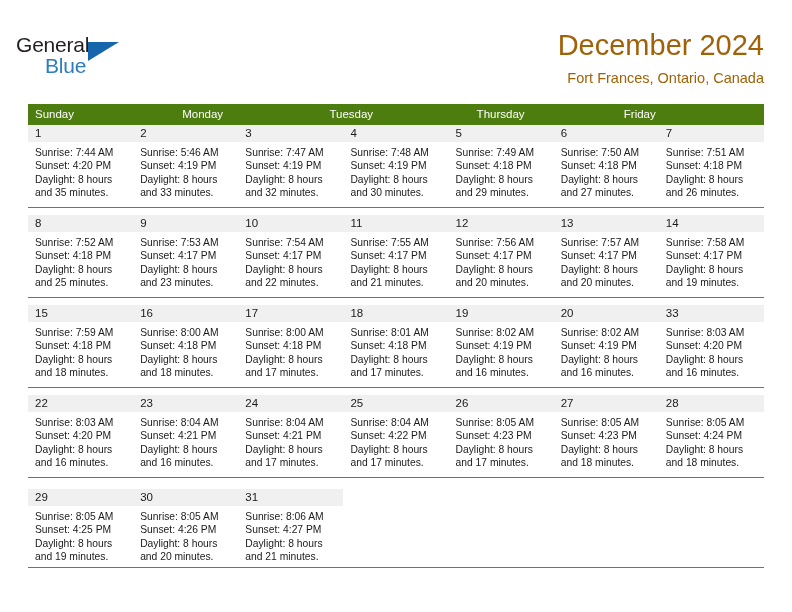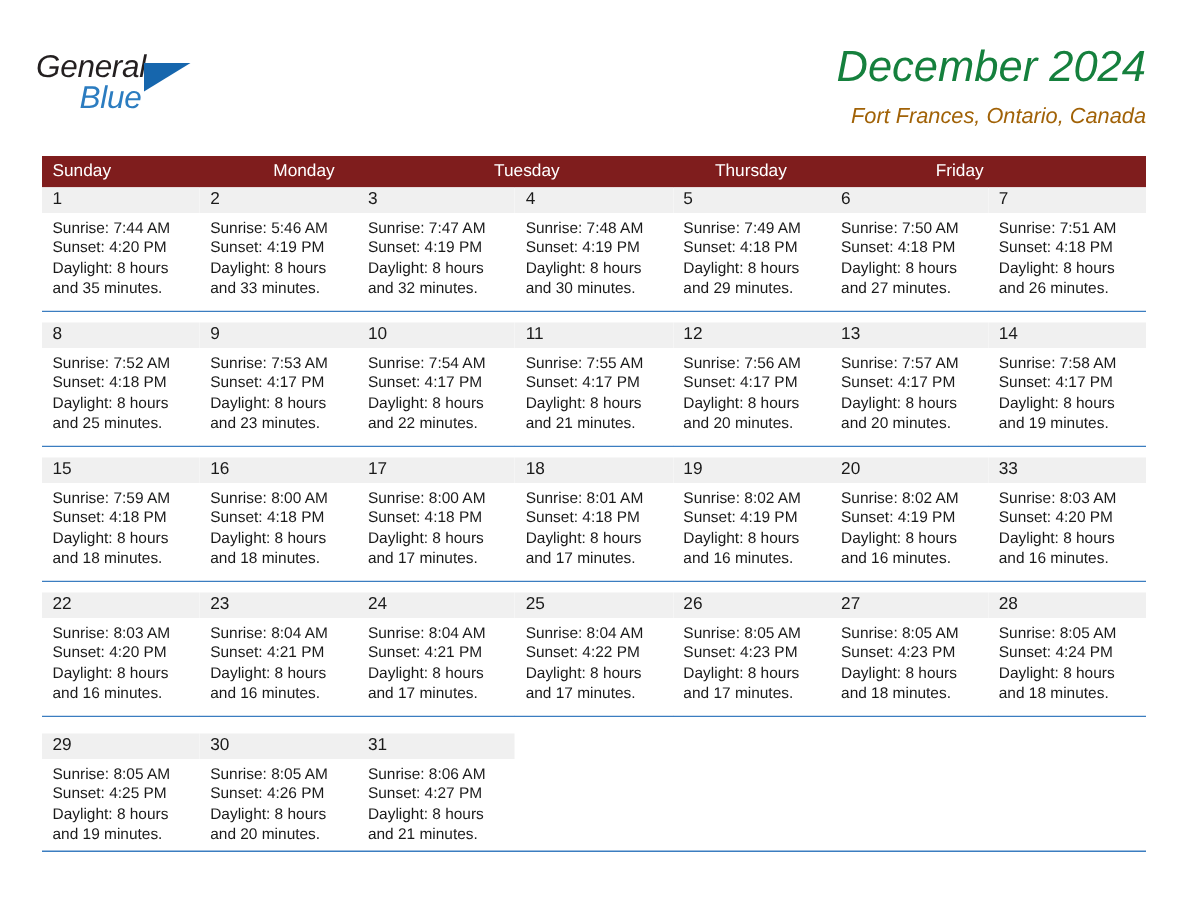--- a/index.html
+++ b/index.html
@@ -18,25 +18,24 @@
   .page {
     position: relative;
     width: 792px;
     height: 612px;
     box-sizing: border-box;
   }
 
   
   .topbar {
     position: absolute;
-    left: 24px;
+    left: 16px;
     top: 30px;
     right: 28px;
     height: 66px;
-    font-style: italic;
   }
   .brand {
     position: absolute;
     left: 0;
     top: 0;
     width: 120px;
     height: 56px;
   }
   .brand-general {
     position: absolute;
@@ -67,42 +66,42 @@
   }
 
   .title-block {
     position: absolute;
     right: 0;
     top: -2px;
     text-align: right;
   }
   .cal-title {
     font-size: 29px;
-    color: #15803d;
+    color: #a16207;
     line-height: 1.2;
     white-space: nowrap;
   }
   .cal-subtitle {
     margin-top: 7px;
     font-size: 14.5px;
     color: #a16207;
     line-height: 1.2;
     white-space: nowrap;
   }
 
   
   .calendar {
     position: absolute;
     left: 28px;
     top: 104px;
     width: 736px;
   }
   .dow-row {
     display: flex;
-    background: #7f1d1d;
+    background: #4d7c0f;
     height: 21px;
   }
   .dow {
     flex: 1 1 0;
     min-width: 0;
     color: #ffffff;
     font-size: 11.5px;
     line-height: 21px;
     padding-left: 7px;
     box-sizing: border-box;

